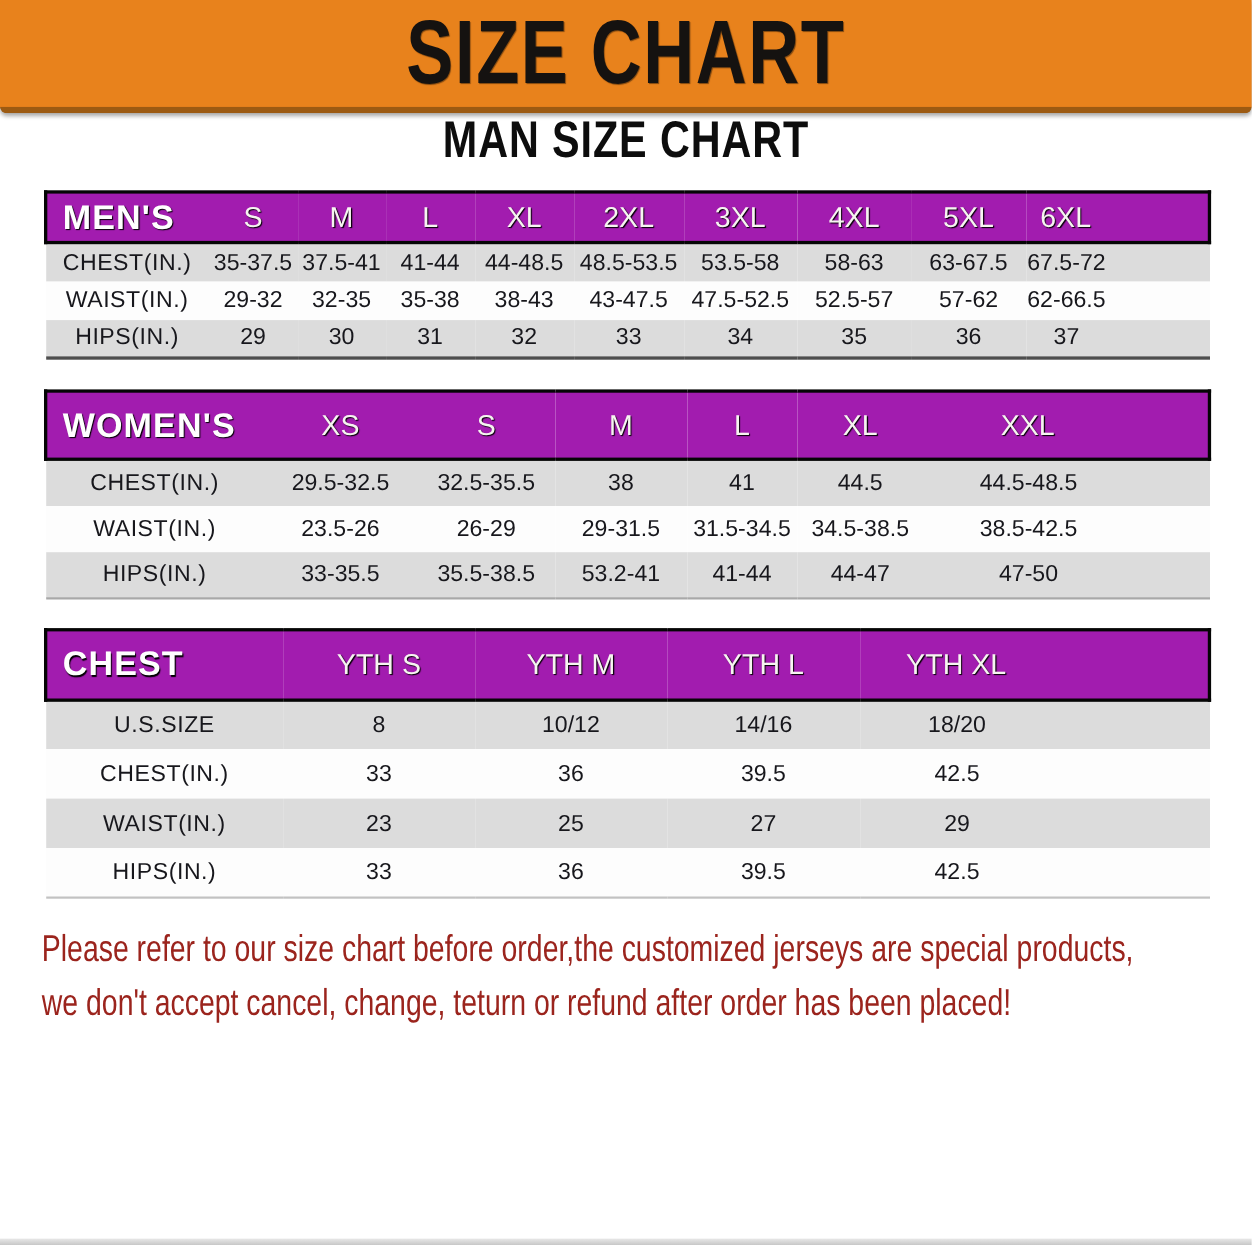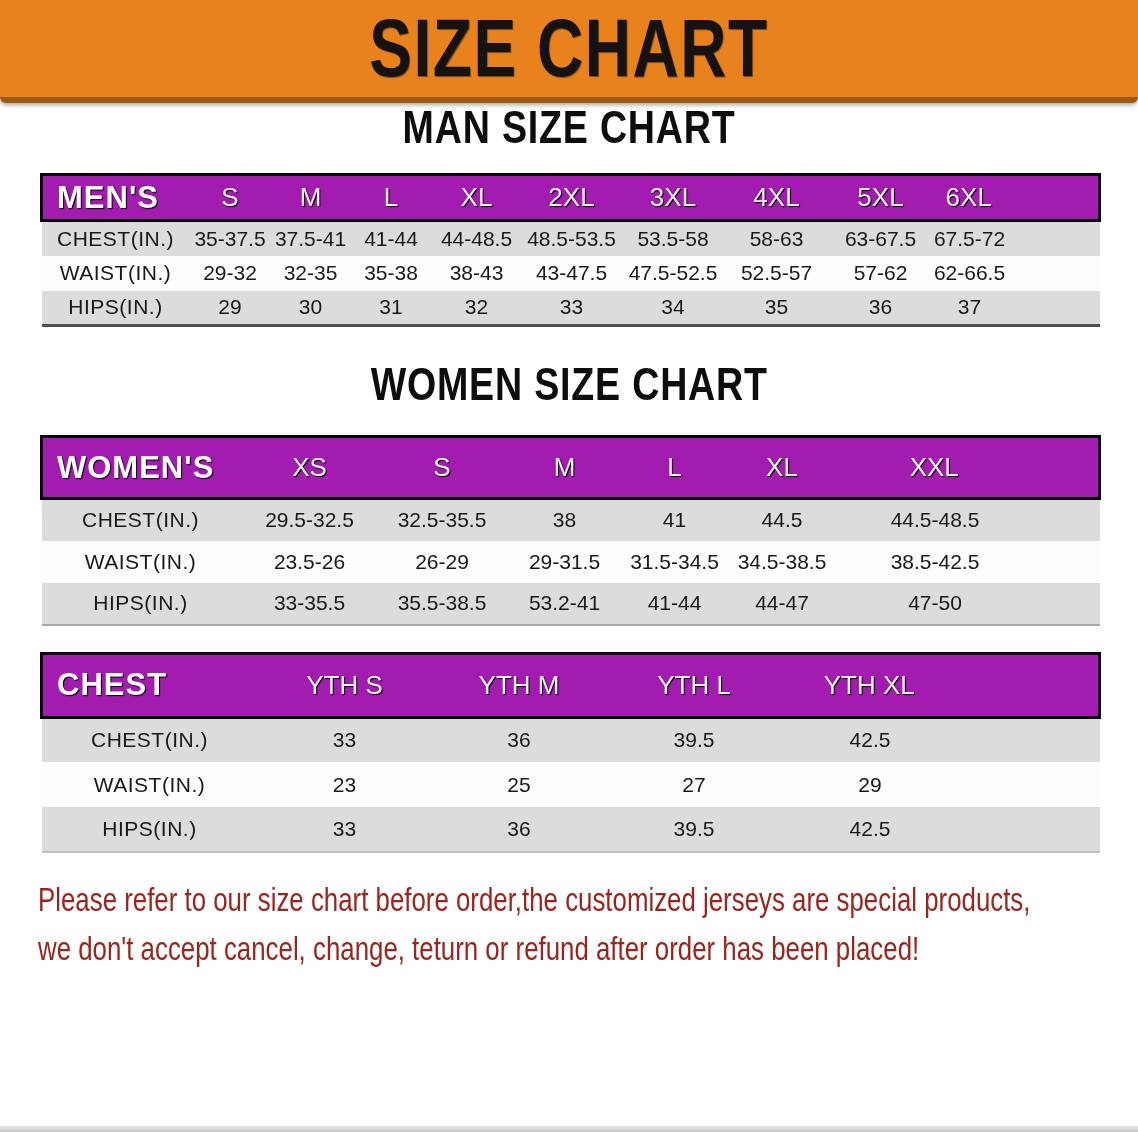--- a/index.html
+++ b/index.html
@@ -161,23 +161,20 @@
           <td>34</td>
           <td>35</td>
           <td>36</td>
           <td>37</td>
         </tr>
       </tbody>
   </table>
 </section>
 
 <section>
-  <h2 class="section-title women-title">
-    <span>WOMEN SIZE CHART</span>
-  </h2>
   <table class="size-table women-table">
     <colgroup>
       <col style="width:198px">
         <col style="width:140px">
         <col style="width:125px">
         <col style="width:120px">
       <col style="width:100px">
         <col style="width:115px">
         <col style="width:260px">
     </colgroup>
@@ -237,20 +234,27 @@
         <tr>
           <th class="corner">CHEST</th>
           <th>YTH S</th>
           <th>YTH M</th>
           <th>YTH L</th>
           <th>YTH XL</th>
         </tr>
       </thead>
     <tbody>
         <tr>
+          <td class="rowlabel">U.S.SIZE</td>
+          <td>8</td>
+          <td>10/12</td>
+          <td>14/16</td>
+          <td>18/20</td>
+        </tr>
+        <tr>
           <td class="rowlabel">CHEST(IN.)</td>
           <td>33</td>
           <td>36</td>
           <td>39.5</td>
           <td>42.5</td>
         </tr>
         <tr>
           <td class="rowlabel">WAIST(IN.)</td>
           <td>23</td>
           <td>25</td>

